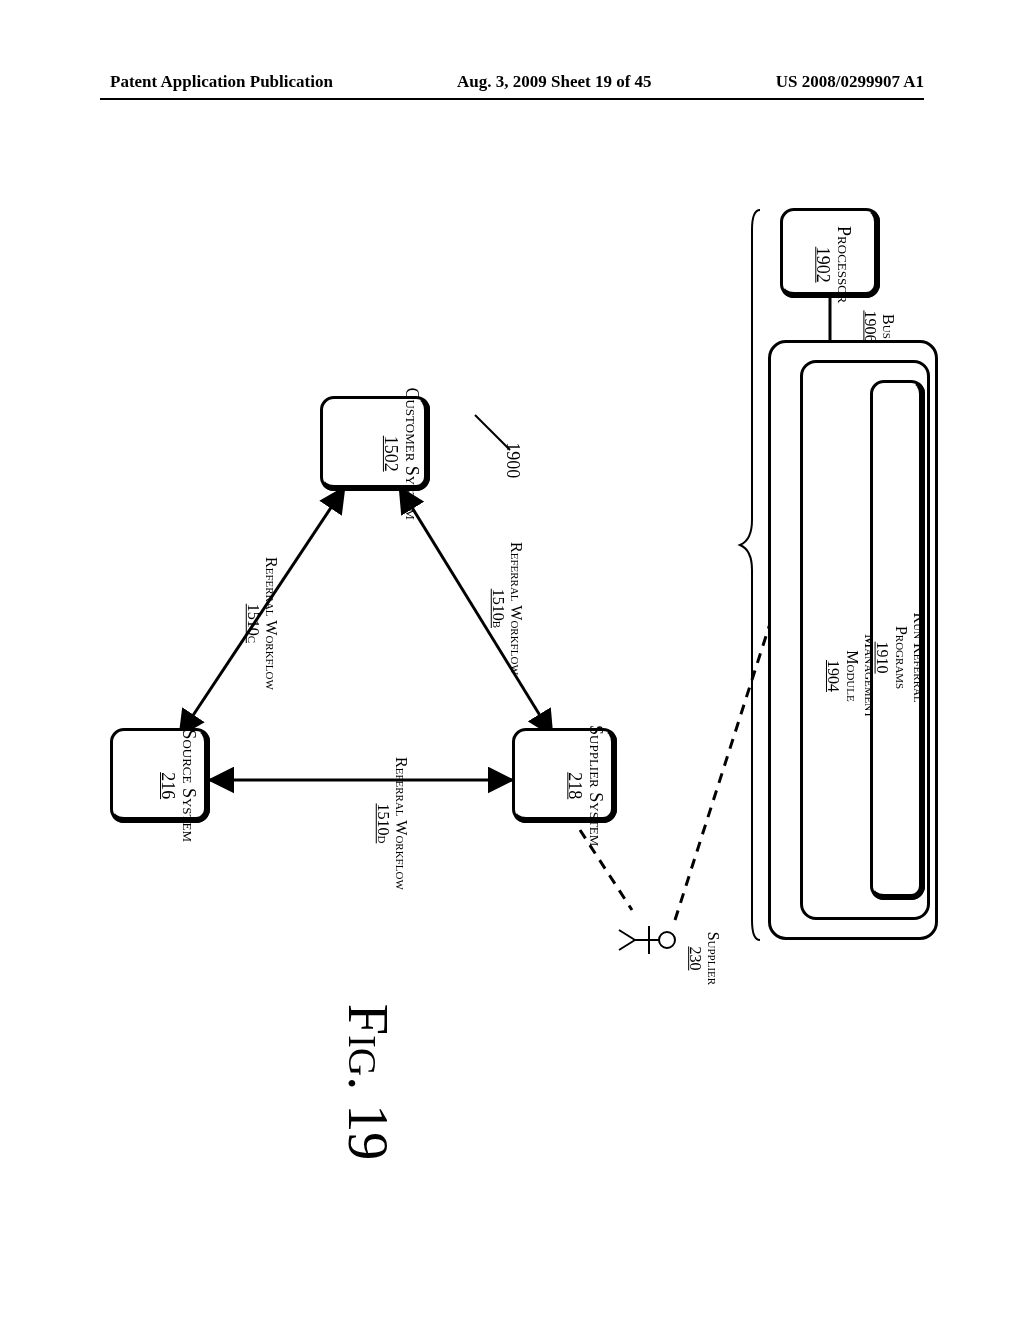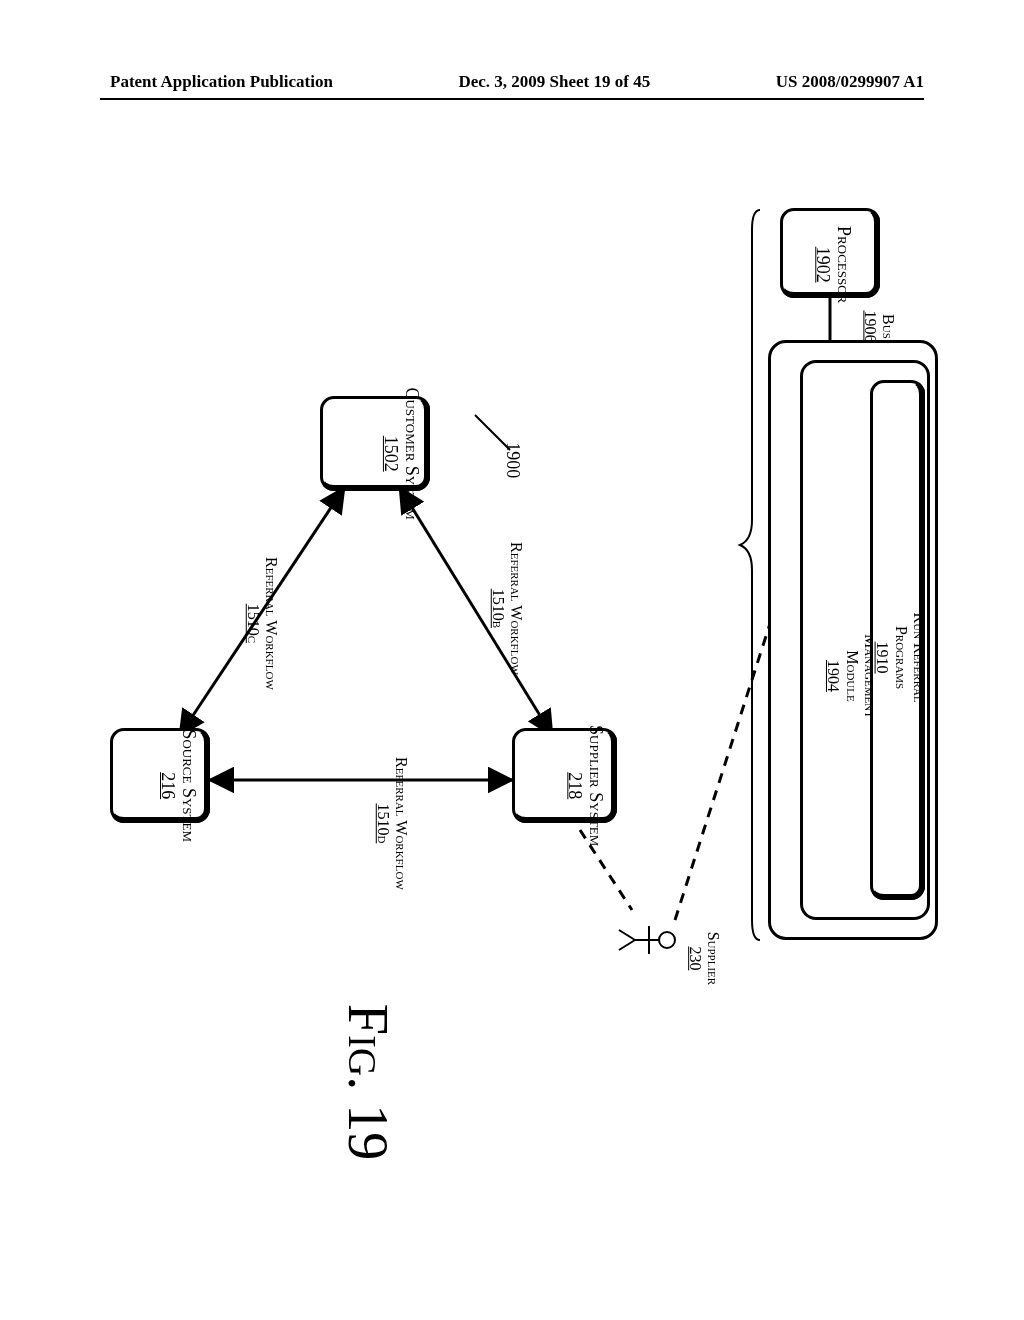--- a/index.html
+++ b/index.html
@@ -87,21 +87,21 @@
     width: 864px;
     height: 1090px;
     pointer-events: none;
   }
 </style>
 </head>
 <body>
 
 <div class="header">
   <span class="left">Patent Application Publication</span>
-  <span class="mid">Dec. 3, 2009  Sheet 19 of 45</span>
+  <span class="mid">Aug. 3, 2009  Sheet 19 of 45</span>
   <span class="right">US 2008/0299907 A1</span>
 </div>
 <div class="hr"></div>
 
 <div class="stage">
 
   <svg class="overlay" viewBox="0 0 864 1090">
     <defs>
       <marker id="arr" viewBox="0 0 10 10" refX="9" refY="5" markerWidth="9" markerHeight="9" orient="auto-start-reverse">
         <path d="M0,0 L10,5 L0,10 Z" fill="#000"></path>

